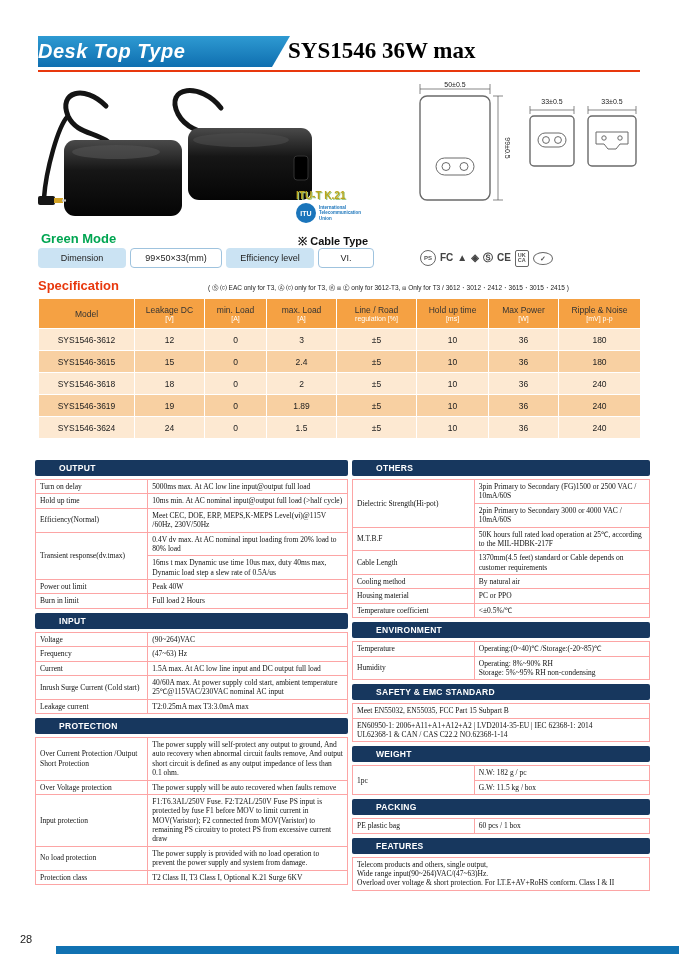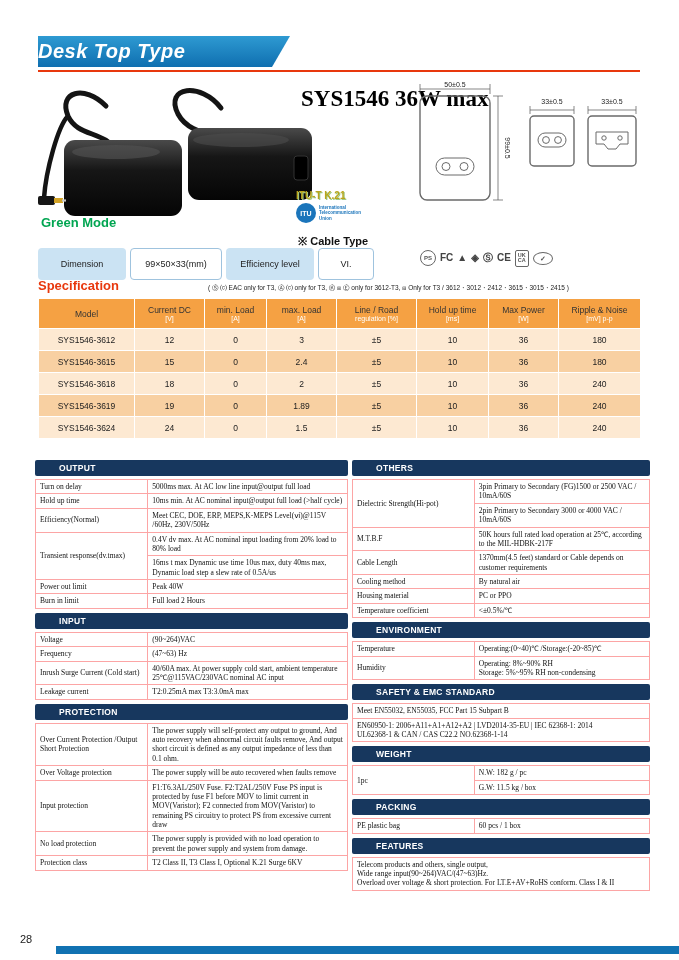--- a/index.html
+++ b/index.html
@@ -6,38 +6,38 @@
   html,body { background:#ffffff; }
   .page { position:relative; width:679px; height:960px; background:#fff;
           font-family:"Liberation Sans",sans-serif; overflow:hidden; }
 
   
   .banner { position:absolute; left:38px; top:36px; width:252px; height:31px;
     background:linear-gradient(180deg,#2e9ad2,#0f6fb0);
     clip-path:polygon(0 0,100% 0,calc(100% - 18px) 100%,0 100%);
     color:#fff; font-size:20px; font-weight:bold; font-style:italic;
     line-height:30px; letter-spacing:.5px; }
-  .model-title { position:absolute; left:301px; top:38px;
-    font-family:"Liberation Serif",serif; font-size:23px; font-weight:bold; color:#000;margin-top:48px; }
+  .model-title { position:absolute; left:288px; top:38px;
+    font-family:"Liberation Serif",serif; font-size:23px; font-weight:bold; color:#000; }
   .red-line { position:absolute; left:38px; top:70px; width:602px; border-top:2px solid #e8380d; }
 
   .product-art { position:absolute; left:36px; top:78px; }
   .dim-art { position:absolute; left:392px; top:80px; }
 
   .itu-badge { position:absolute; left:296px; top:190px; width:110px; }
   .itu-text { color:#b9a51b; font-weight:bold; font-size:10px; text-shadow:1px 1px 0 #9dc98a; }
   .itu-row { display:flex; align-items:center; gap:3px; margin-top:2px; }
   .itu-circle { width:20px; height:20px; border-radius:50%; background:#1b75bb; color:#fff;
     font-size:7px; font-weight:bold; display:flex; align-items:center; justify-content:center; flex:0 0 auto; }
   .itu-sub { font-size:4.5px; color:#1b75bb; line-height:1.25; white-space:pre-line; font-weight:bold; }
 
-  .green-mode { position:absolute; left:41px; top:215px; color:#00a551; font-size:13px; font-weight:bold; }
+  .green-mode { position:absolute; left:41px; top:231px; color:#00a551; font-size:13px; font-weight:bold; }
   .cable-type { position:absolute; left:298px; top:233px; font-size:11px; font-weight:bold; color:#111; }
 
-  .info-bar { position:absolute; left:38px; top:248px; display:flex; gap:4px; height:32px; font-size:9px; }
+  .info-bar { position:absolute; left:38px; top:248px; display:flex; gap:4px; height:20px; font-size:9px; }
   .info-cell { display:flex; align-items:center; justify-content:center; border-radius:4px; color:#222; }
   .info-label { background:#cbe3f3; width:88px; }
   .info-value { background:#fff; border:1px solid #9fc3de; }
   .w92{width:92px} .w88{width:88px} .w56{width:56px}
 
   .cert-icons { position:absolute; left:420px; top:247px; display:flex; gap:4px; align-items:center; height:22px; }
   .cert { display:inline-flex; align-items:center; justify-content:center; font-weight:bold;
     color:#555; white-space:pre-line; text-align:center; line-height:1; }
   .cert.circle { width:16px; height:16px; border:1px solid #666; border-radius:50%; font-size:6px; }
   .cert.plain { font-size:10px; color:#444; }
@@ -200,21 +200,21 @@
         <col style="width: 72px;">
         <col style="width: 70px;">
         <col style="width: 82px;">
       </colgroup>
       <thead>
         <tr>
           <th>
             <div class="h-label">Model</div>
           </th>
           <th>
-            <div class="h-label">Current DC</div>
+            <div class="h-label">Leakage DC</div>
             <div class="h-unit">[V]</div>
           </th>
           <th>
             <div class="h-label">min. Load</div>
             <div class="h-unit">[A]</div>
           </th>
           <th>
             <div class="h-label">max. Load</div>
             <div class="h-unit">[A]</div>
           </th>
@@ -328,20 +328,24 @@
         <tbody>
           <tr>
             <td class="lbl" rowspan="1">Voltage</td>
             <td>(90~264)VAC</td>
           </tr>
           <tr>
             <td class="lbl" rowspan="1">Frequency</td>
             <td>(47~63) Hz</td>
           </tr>
           <tr>
+            <td class="lbl" rowspan="1">Current</td>
+            <td>1.5A max. At AC low line input and DC output full load</td>
+          </tr>
+          <tr>
             <td class="lbl" rowspan="1">Inrush Surge Current (Cold start)</td>
             <td>40/60A max. At power supply cold start, ambient temperature 25℃@115VAC/230VAC nominal AC input</td>
           </tr>
           <tr>
             <td class="lbl" rowspan="1">Leakage current</td>
             <td>T2:0.25mA max  T3:3.0mA max</td>
           </tr>
         </tbody>
       </table>
       <div class="sec-header">PROTECTION</div>

